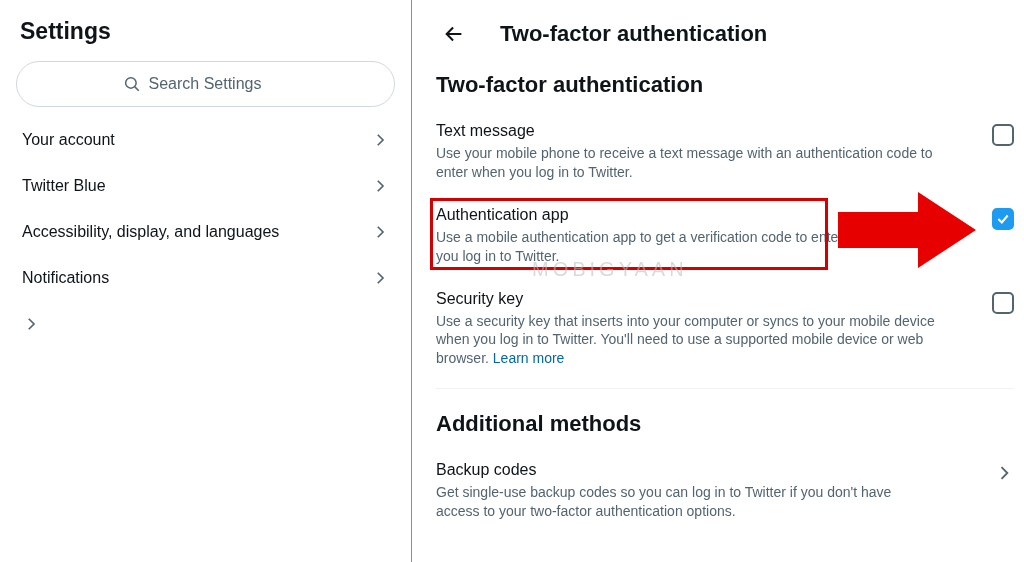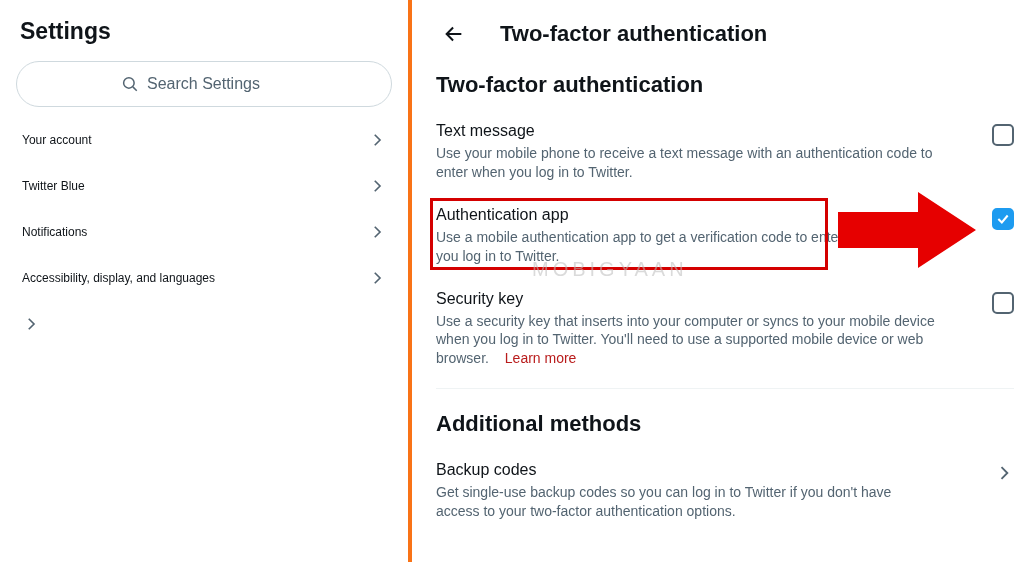--- a/index.html
+++ b/index.html
@@ -8,21 +8,21 @@
       background: #fff;
       color: #0f1419;
       width: 1024px;
       height: 562px;
       overflow: hidden;
       display: flex;
     }
     .sidebar {
       width: 412px;
       padding: 12px 8px 0 8px;
-      border-right: 4px solid #f97316;
+      border-right: 1px solid #f97316;
     }
     .sidebar-title {
       font-size: 23px;
       font-weight: 800;
       padding: 6px 12px 16px 12px;
     }
     .search-wrap {
       padding: 0 8px 10px 8px;
     }
     .search {
@@ -43,21 +43,21 @@
       color: #0f1419;
       background: transparent;
       width: 140px;
     }
     .search input::placeholder { color: #536471; }
     .nav-item {
       display: flex;
       align-items: center;
       justify-content: space-between;
       padding: 14px 14px;
-      font-size: 12px;
+      font-size: 16px;
       cursor: pointer;
       color: #0f1419;
     }
     .chevron {
       color: #536471;
       width: 18px;
       height: 18px;
       flex-shrink: 0;
     }
     .main {
@@ -105,21 +105,21 @@
       font-weight: 400;
       color: #0f1419;
       padding-bottom: 4px;
     }
     .option-desc {
       font-size: 14px;
       color: #536471;
       line-height: 1.35;
       padding-right: 44px;
     }
-    .option-desc a { color: #b91c1c; text-decoration: none; margin-left: 12px; }
+    .option-desc a { color: #0369a1; text-decoration: none; }
     .checkbox {
       width: 22px;
       height: 22px;
       border: 2px solid #536471;
       border-radius: 5px;
       flex-shrink: 0;
       margin-top: 2px;
       display: flex;
       align-items: center;
       justify-content: center;
@@ -186,27 +186,27 @@
         <polyline points="9 5 16 12 9 19"></polyline>
       </svg>
   </div>
   <div class="nav-item">
     <span>Twitter Blue</span>
     <svg class="chevron" viewBox="0 0 24 24" fill="none" stroke="currentColor" stroke-width="2.2">
         <polyline points="9 5 16 12 9 19"></polyline>
       </svg>
   </div>
   <div class="nav-item">
+    <span>Accessibility, display, and languages</span>
+    <svg class="chevron" viewBox="0 0 24 24" fill="none" stroke="currentColor" stroke-width="2.2">
+        <polyline points="9 5 16 12 9 19"></polyline>
+      </svg>
+  </div>
+  <div class="nav-item">
     <span>Notifications</span>
-    <svg class="chevron" viewBox="0 0 24 24" fill="none" stroke="currentColor" stroke-width="2.2">
-        <polyline points="9 5 16 12 9 19"></polyline>
-      </svg>
-  </div>
-  <div class="nav-item">
-    <span>Accessibility, display, and languages</span>
     <svg class="chevron" viewBox="0 0 24 24" fill="none" stroke="currentColor" stroke-width="2.2">
         <polyline points="9 5 16 12 9 19"></polyline>
       </svg>
   </div>
   <div class="nav-item">
     <svg class="chevron" viewBox="0 0 24 24" fill="none" stroke="currentColor" stroke-width="2.2">
         <polyline points="9 5 16 12 9 19"></polyline>
       </svg>
   </div>
 </div>

